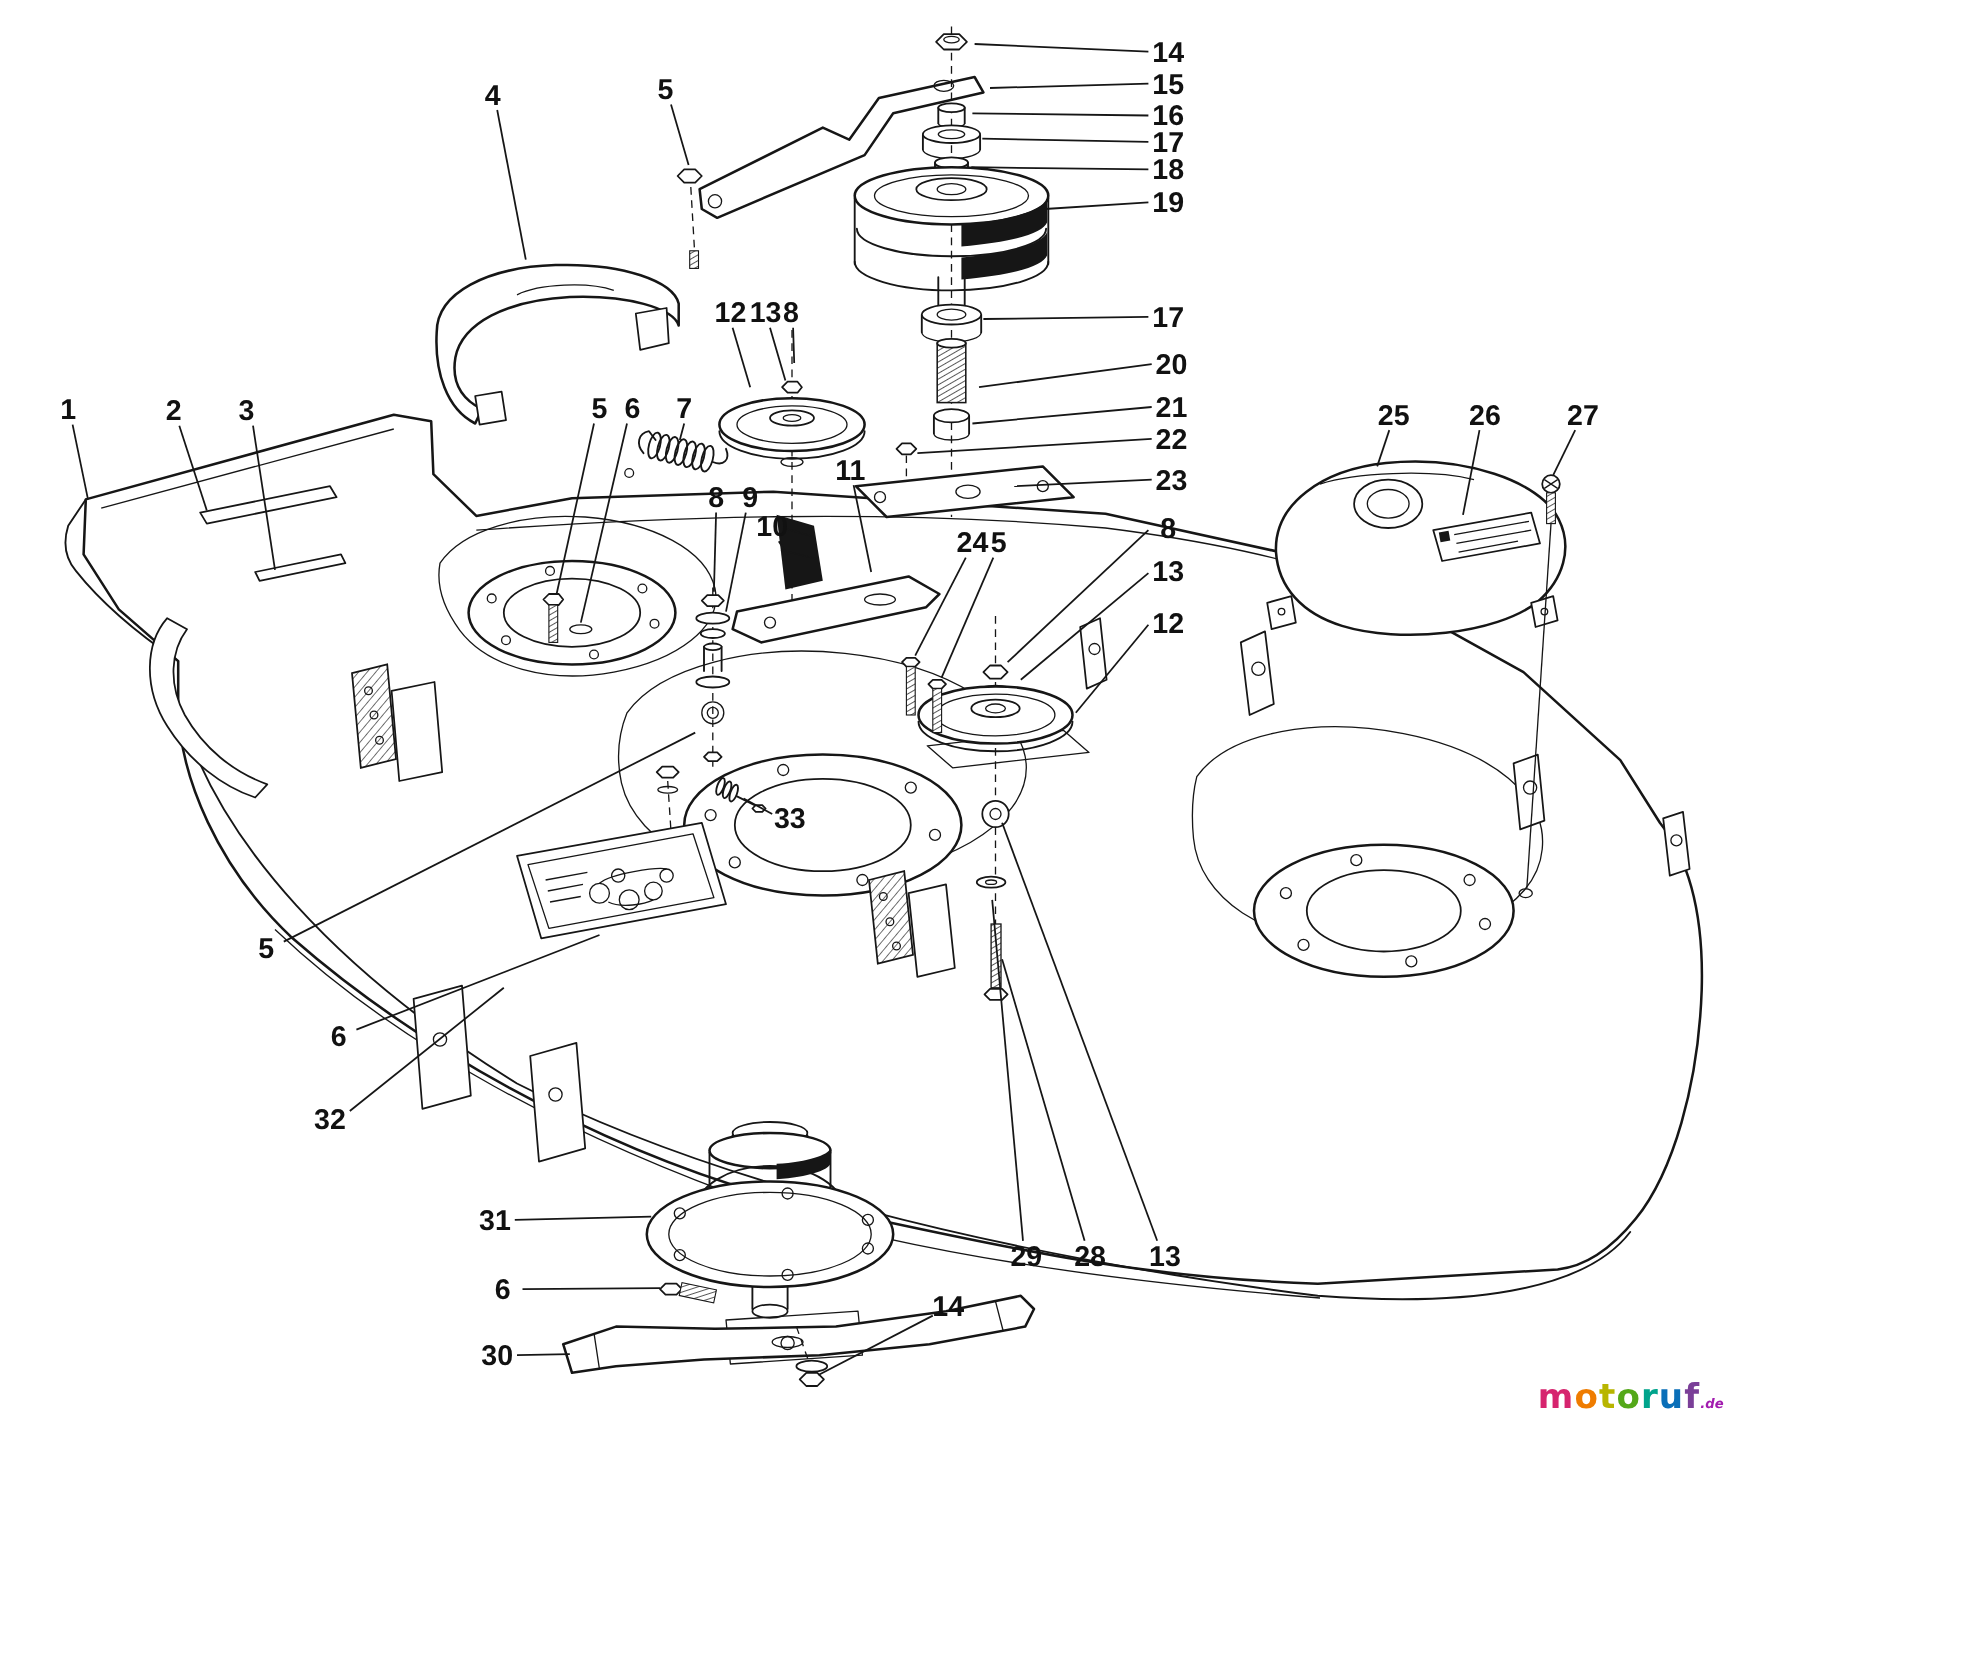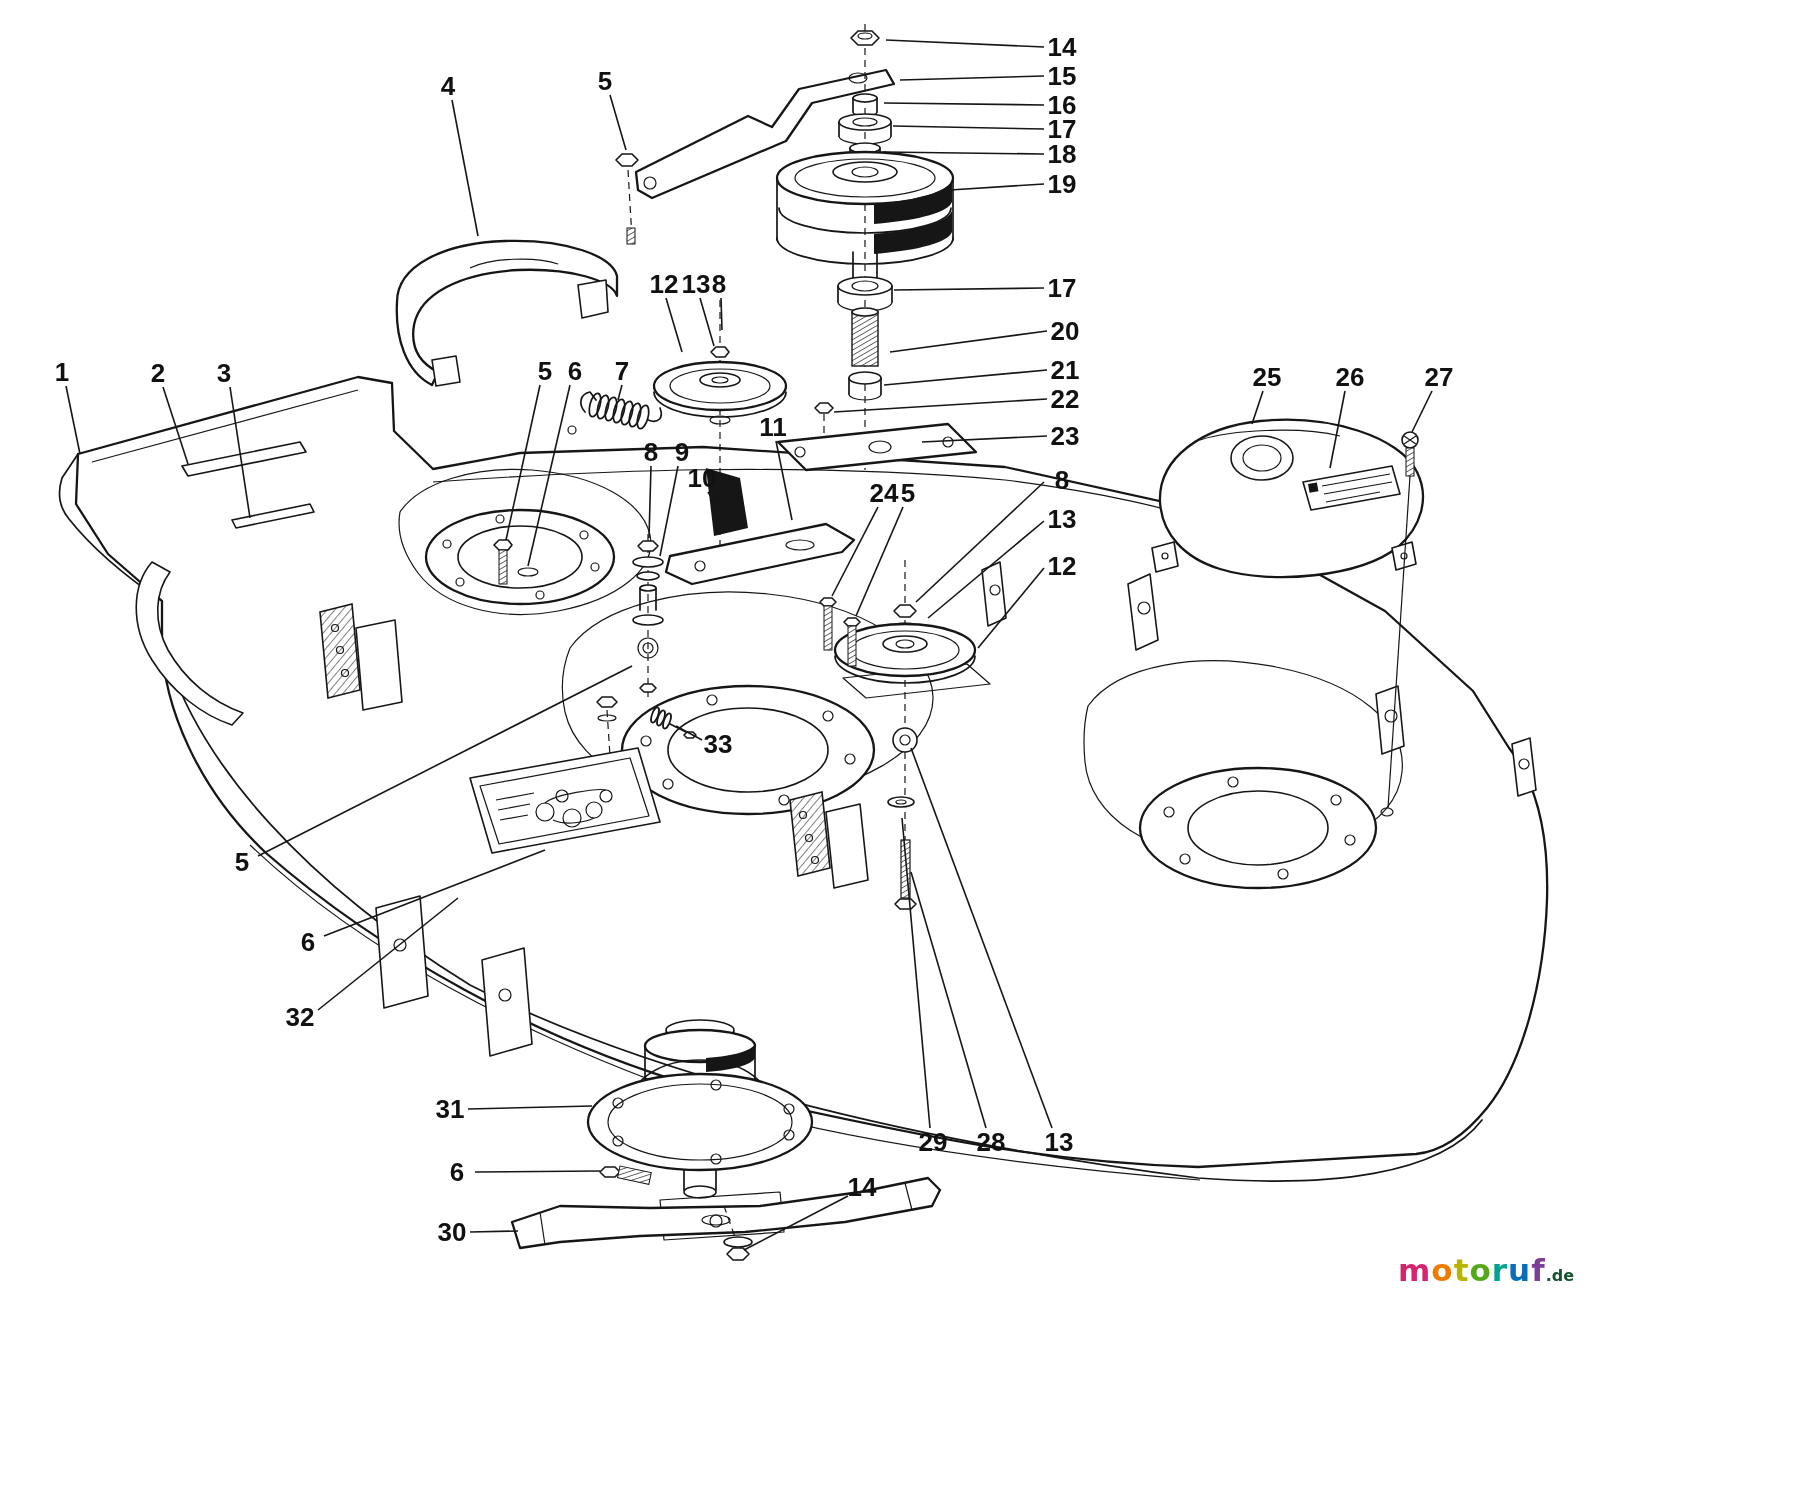--- a/index.html
+++ b/index.html
@@ -9,21 +9,21 @@
   .md{fill:none;stroke:#161616;stroke-width:1.7;stroke-linejoin:round;stroke-linecap:round;}
   .tn{fill:none;stroke:#161616;stroke-width:1.2;stroke-linejoin:round;}
   .wf{fill:#ffffff;stroke:#161616;stroke-width:2.3;stroke-linejoin:round;}
   .wf2{fill:#ffffff;stroke:#161616;stroke-width:1.6;stroke-linejoin:round;}
   .blk{fill:#161616;stroke:none;}
   .dash{fill:none;stroke:#161616;stroke-width:1.2;stroke-dasharray:7 5;}
   .leader{stroke:#161616;stroke-width:1.6;fill:none;}
   .callout{font-family:"Liberation Sans",sans-serif;font-weight:bold;font-size:26px;fill:#111;}
   .watermark{position:absolute;left:1398px;top:1252px;font-family:"DejaVu Sans",sans-serif;
              font-weight:bold;font-size:31px;letter-spacing:1px;white-space:nowrap;}
-  .wm-suffix{font-size:16px;color:#14532d;letter-spacing:0;}
+  .wm-suffix{font-size:12px;color:#a21caf;letter-spacing:0;font-style:italic;}
 </style>
 </head>
 <body>
 
 <div class="stage">
 <svg width="1800" height="1503" viewBox="0 0 1800 1503">
   <defs>
     <pattern id="thread" width="4.5" height="6" patternUnits="userSpaceOnUse" patternTransform="rotate(60)">
       <rect width="4.5" height="6" fill="#ffffff"></rect>
       <line x1="0" y1="0" x2="0" y2="6" stroke="#161616" stroke-width="1.3"></line>

